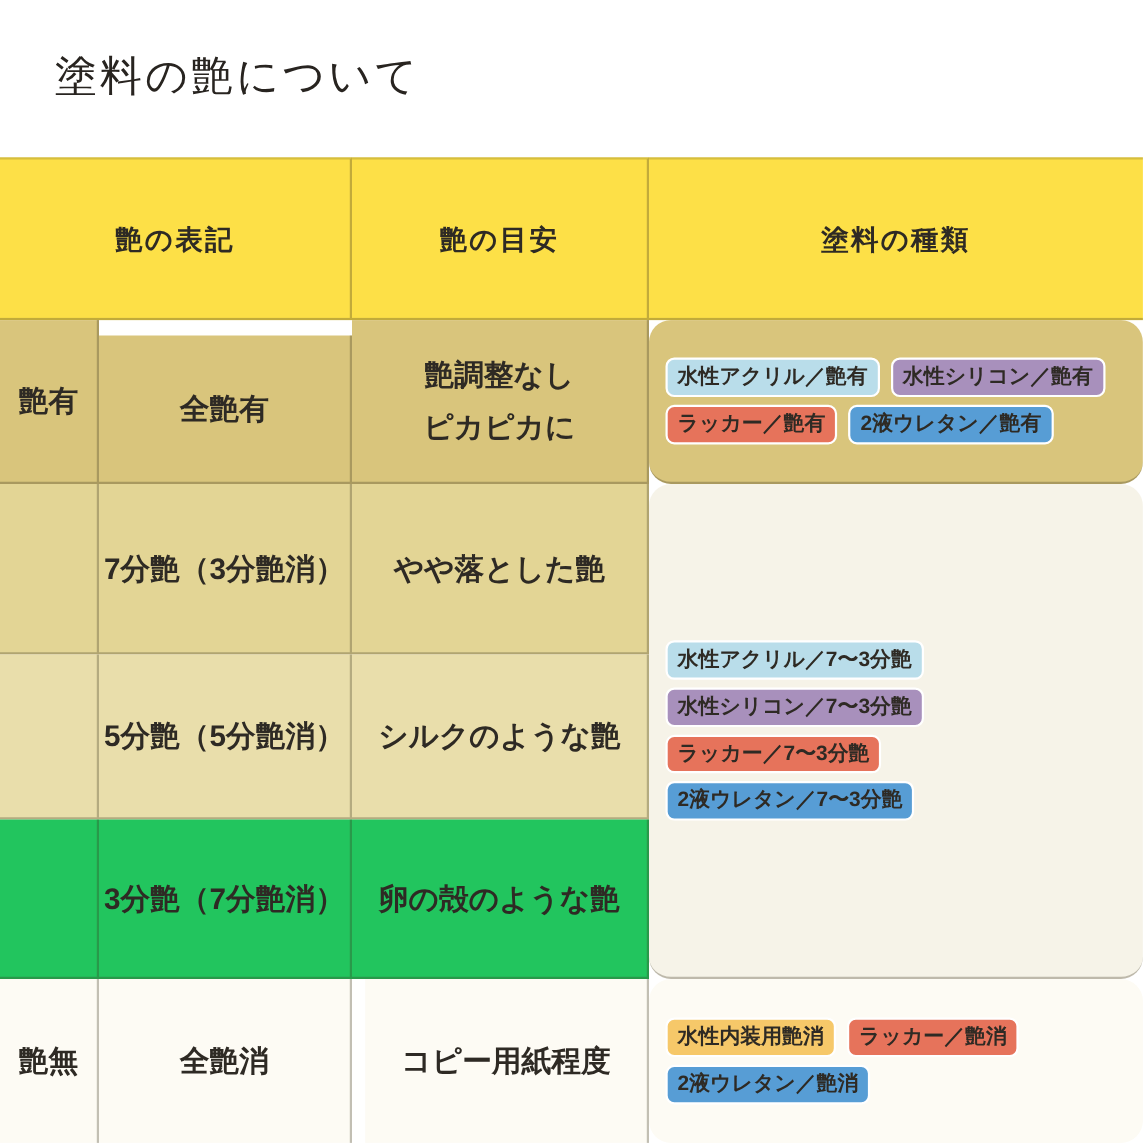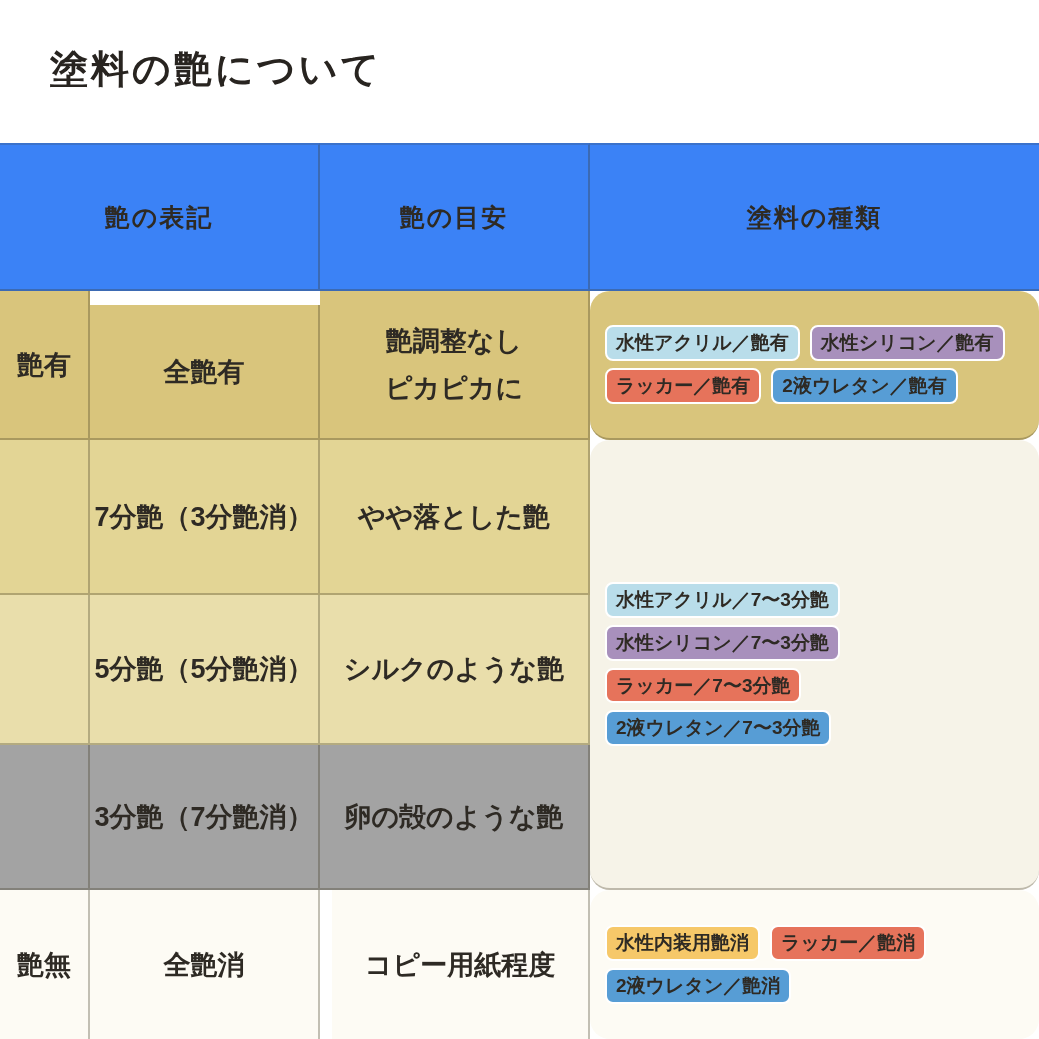--- a/index.html
+++ b/index.html
@@ -4,40 +4,40 @@
 <style>
   html,body{margin:0;padding:0;}
   body{
     width:1039px;height:1039px;overflow:hidden;background:#ffffff;
     font-family:"Liberation Sans","DejaVu Sans",sans-serif;
     color:#2b2722;
   }
   .page{position:relative;width:1039px;height:1039px;}
   .title{
     margin:0;position:absolute;left:50px;top:44px;
-    font-size:38px;font-weight:bold;letter-spacing:3px;color:#282420;
+    font-size:38px;font-weight:normal;letter-spacing:3px;color:#282420;
   }
   .table{
     position:absolute;left:0;top:143px;width:1039px;height:896px;
     display:grid;
     grid-template-columns:90px 230px 270px 1fr;
     grid-template-rows:148px 149px 155px 150px 145px 1fr;
   }
   .cell{
     display:flex;align-items:center;justify-content:center;
     font-weight:bold;font-size:27px;color:#2e2a24;
     border-right:2px solid rgba(61,53,30,0.30);
     border-bottom:2px solid rgba(61,53,30,0.30);
     text-align:center;
   }
-  .header{background:#3b82f6;font-size:25px;letter-spacing:2px;border-top:2px solid rgba(61,53,30,0.20);}
+  .header{background:#fde047;font-size:25px;letter-spacing:2px;border-top:2px solid rgba(61,53,30,0.20);}
   .r1{background:#d9c57c;}
   .r2{background:#e3d595;}
   .r3{background:#e9deab;}
-  .r4{background:#a3a3a3;}
+  .r4{background:#22c55e;}
   .r5{background:#fdfbf4;}
   .paintcell{background:#f6f3e8;}
   .no-br{border-right:none;}
   .last-row{border-bottom:none;}
   .guide-multiline{line-height:1.72;}
   .badges{
     flex-direction:column;align-items:flex-start;justify-content:center;
     padding-left:15px;box-sizing:border-box;gap:7px;text-align:left;border-radius:20px;
   }
   .badge-line{display:flex;gap:10px;}

